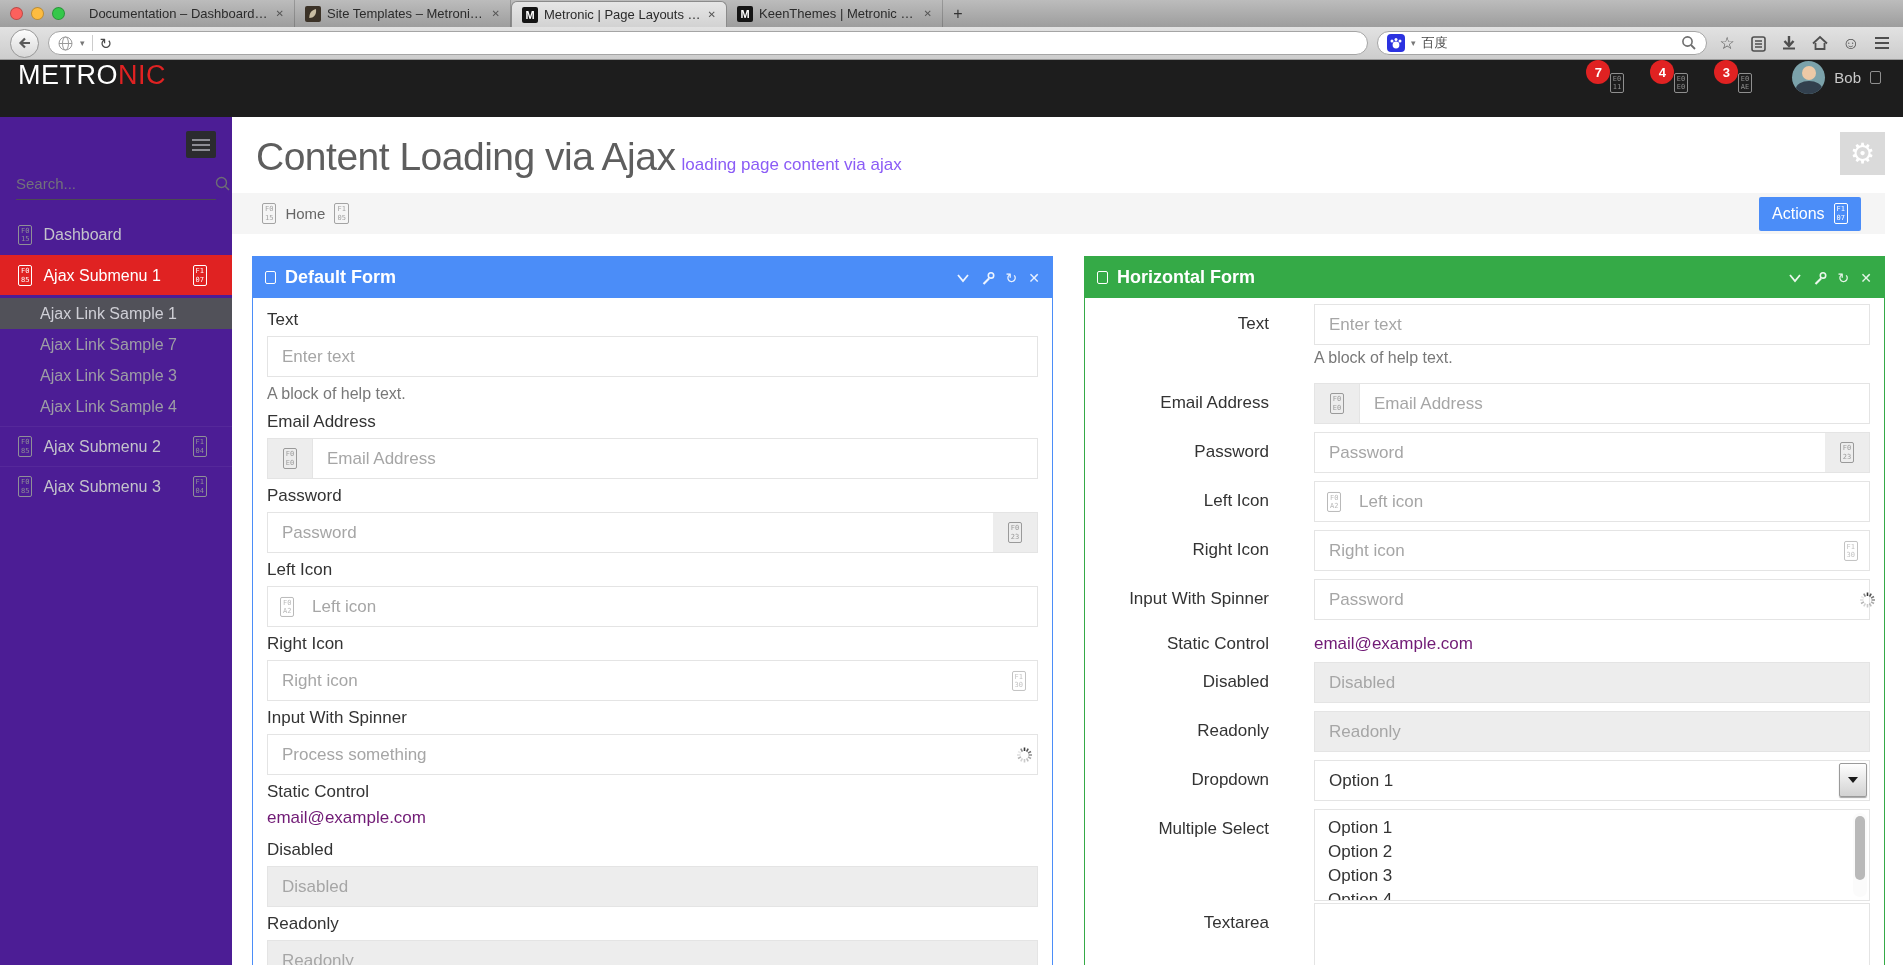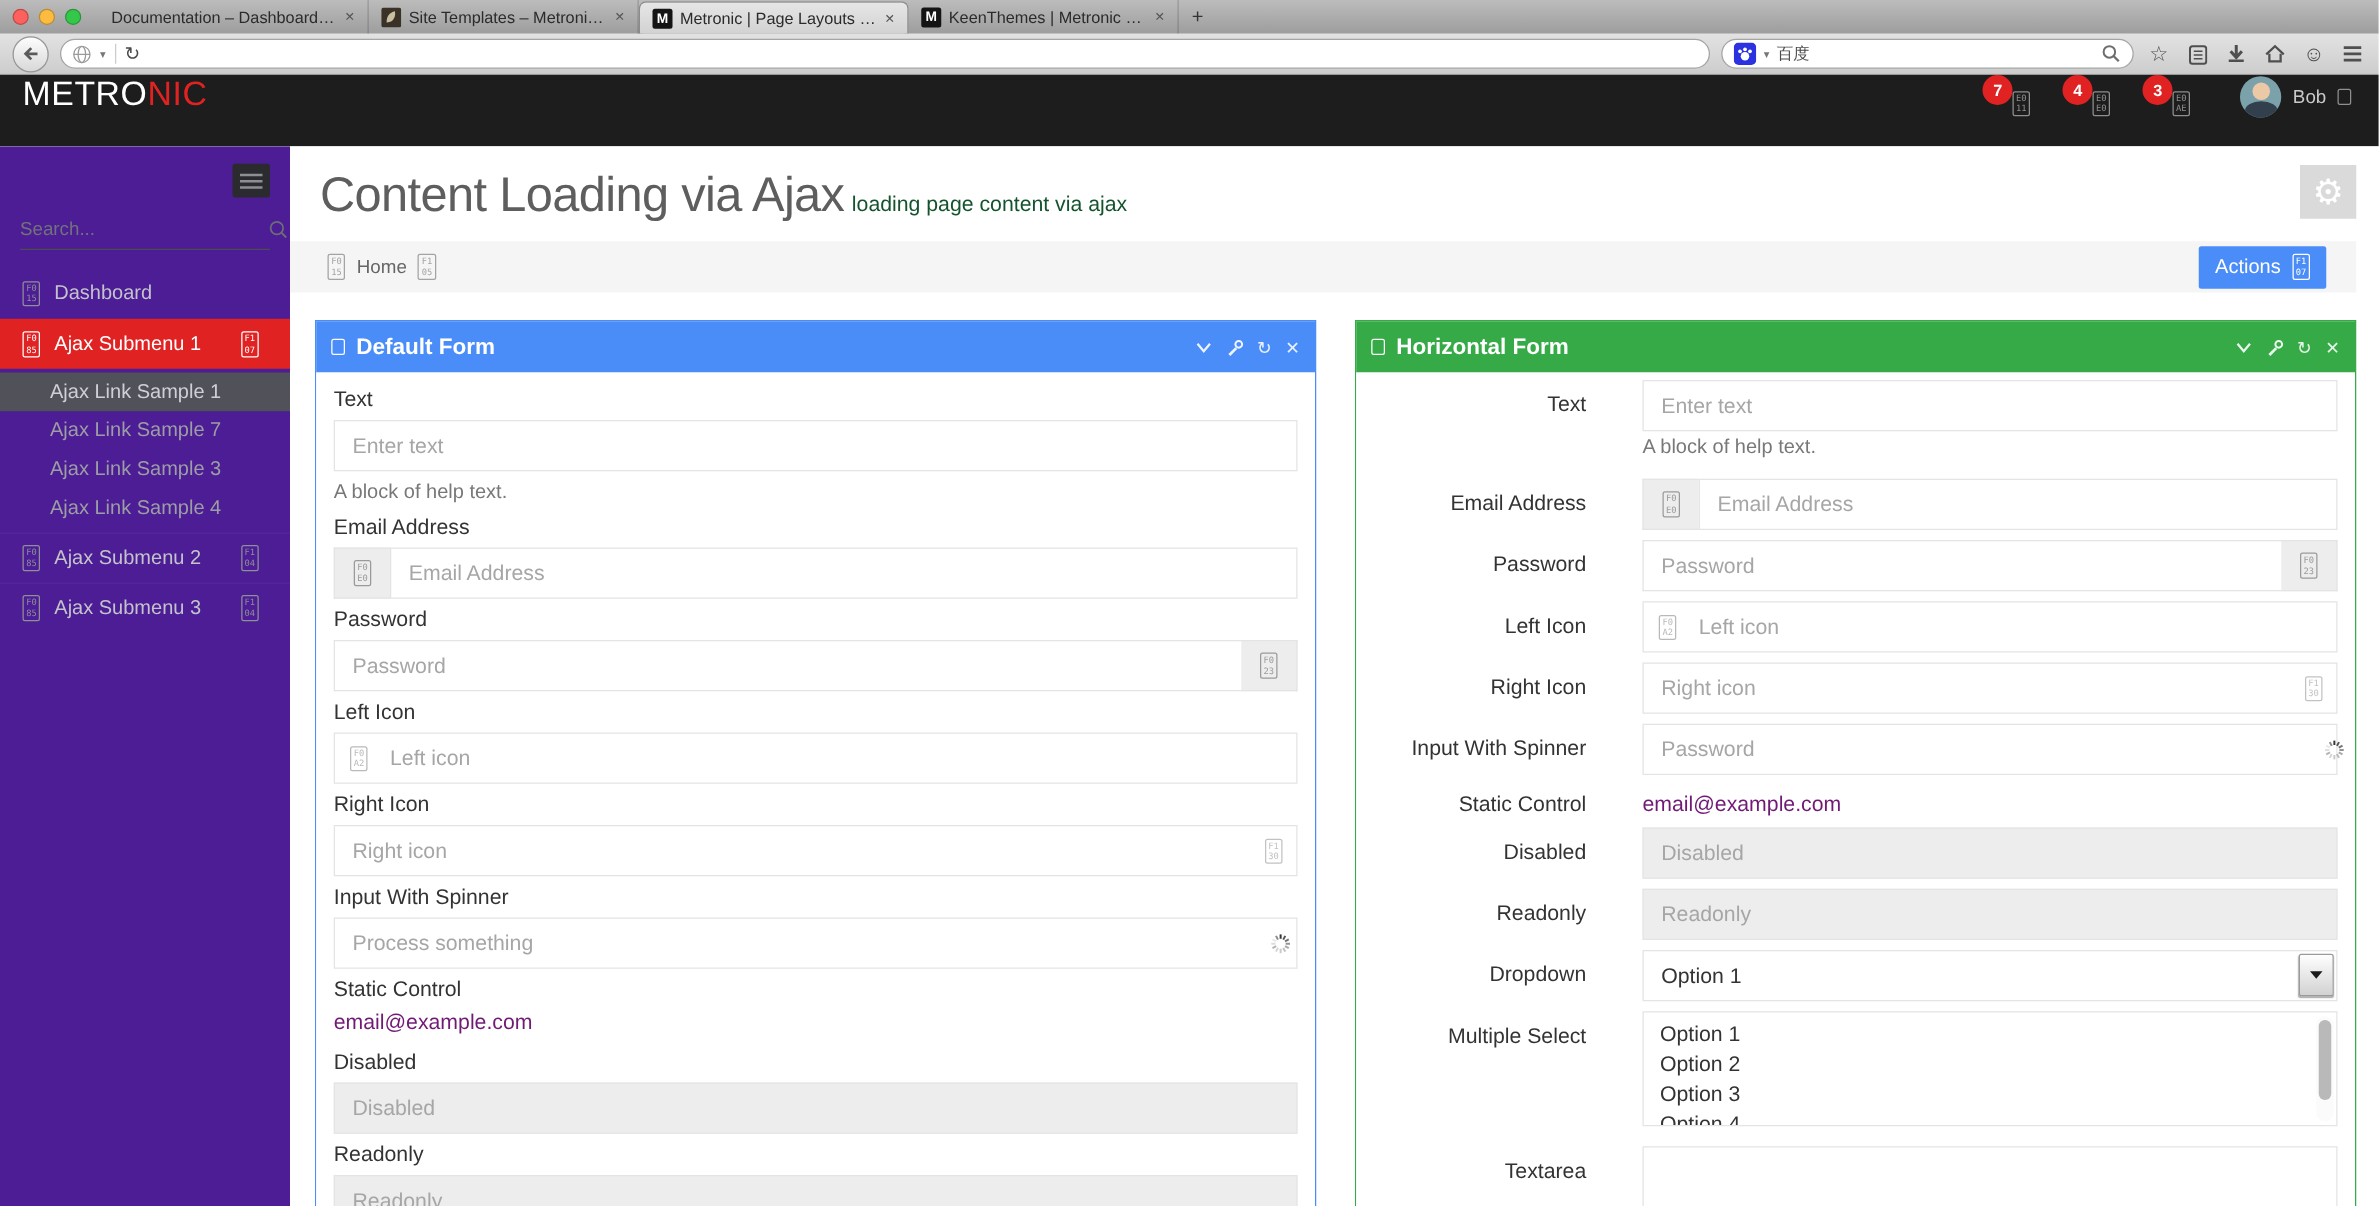--- a/index.html
+++ b/index.html
@@ -78,21 +78,21 @@
   .mi.active .tofu,.mi.active .arr{color:#fff}
   .mi.active .arrow-out{position:absolute;right:-11px;top:50%;margin-top:-11px;width:0;height:0;
       border:11px solid transparent;border-left:11px solid #e02222}
   .smi{height:31px;display:flex;align-items:center;padding-left:40px;color:#9d9da5;font-size:16px}
   .smi.selected{background:#515159;color:#cfcfd6}
   .submenu{padding:3px 0 4px}
 
   
   #content{flex:1;position:relative;background:#fff;overflow:hidden}
   .page-title{margin:18px 0 0 24px;font-size:39px;font-weight:normal;color:#5e5e5e;letter-spacing:-.5px}
-  .page-title small{font-size:17px;color:#14532d;font-weight:normal;letter-spacing:0;margin-left:6px}
+  .page-title small{font-size:17px;color:#8b5cf6;font-weight:normal;letter-spacing:0;margin-left:6px}
   .settings-box{position:absolute;top:15px;right:18px;width:45px;height:43px;background:#dadada;
       color:#fff;display:flex;align-items:center;justify-content:center;font-size:28px}
   .page-bar{margin:14px 18px 0 0;height:41px;background:#f5f5f5;display:flex;align-items:center;padding:0 6px 0 30px}
   .crumb-icon{color:#a3a3a3}
   .crumb-home{font-size:15px;color:#666;margin:0 9px}
   .actions-btn{margin-left:auto;height:34px;background:#4b8df8;color:#fff;border:none;
       display:flex;align-items:center;gap:9px;padding:0 13px;font-size:16px;font-family:inherit;border-radius:2px;margin-right:18px}
   .actions-btn .tofu{font-size:7px}
 
   .portlets{display:flex;gap:31px;margin:22px 18px 0 20px;align-items:flex-start}
@@ -572,21 +572,21 @@
             <div class="hlabel">Dropdown</div>
             <div class="hctrl">
               <div class="selectbox">
                 <span>Option 1</span>
                 <span class="selbtn">
                     <b></b>
                   </span>
               </div>
             </div>
           </div>
-          <div class="hrow" style="margin-bottom:16px">
+          <div class="hrow" style="margin-bottom:2px">
             <div class="hlabel">Multiple Select</div>
             <div class="hctrl">
               <div class="listbox">
                 <div class="opt">Option 1</div>
                 <div class="opt">Option 2</div>
                 <div class="opt">Option 3</div>
                 <div class="opt">Option 4</div>
 
                 <div class="sb-track">
                     <div class="sb-thumb"></div>

